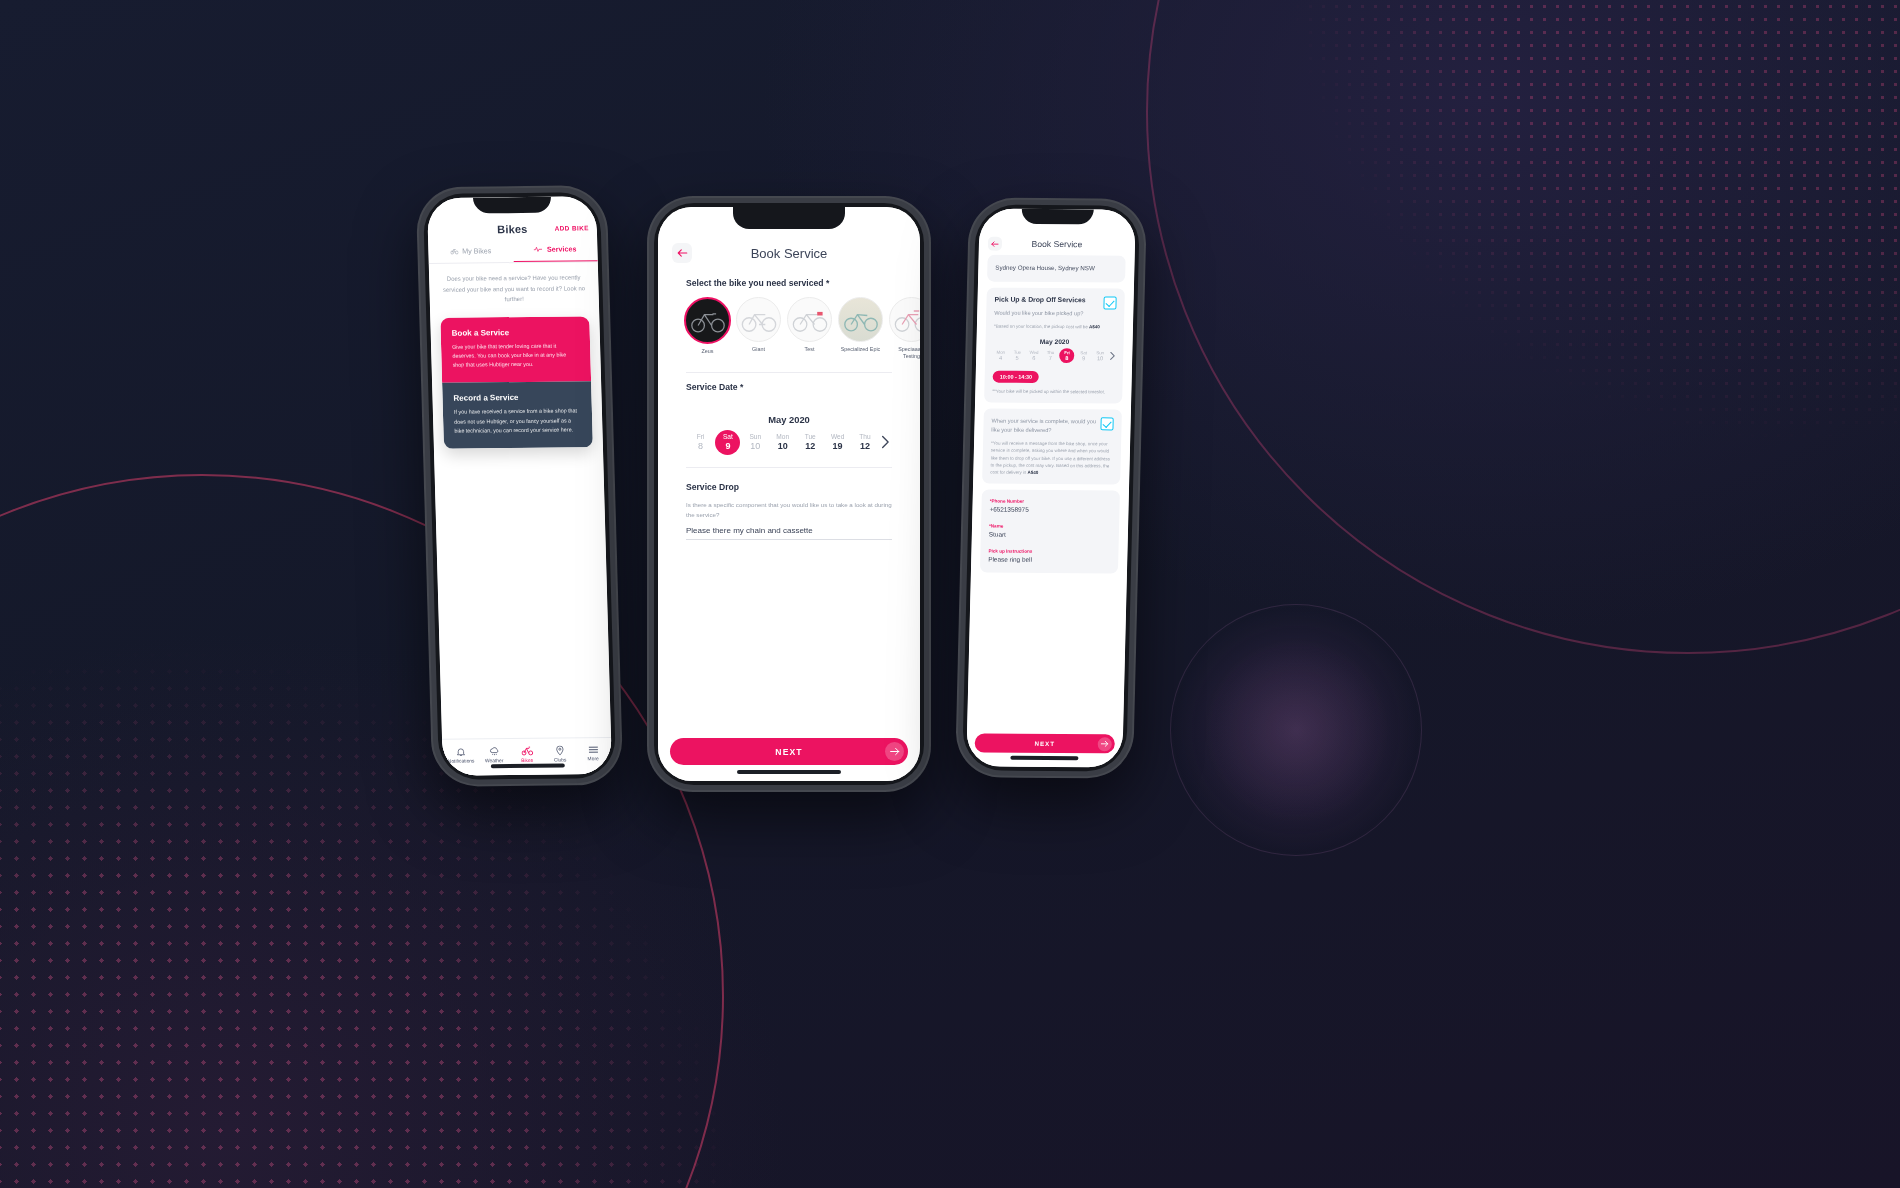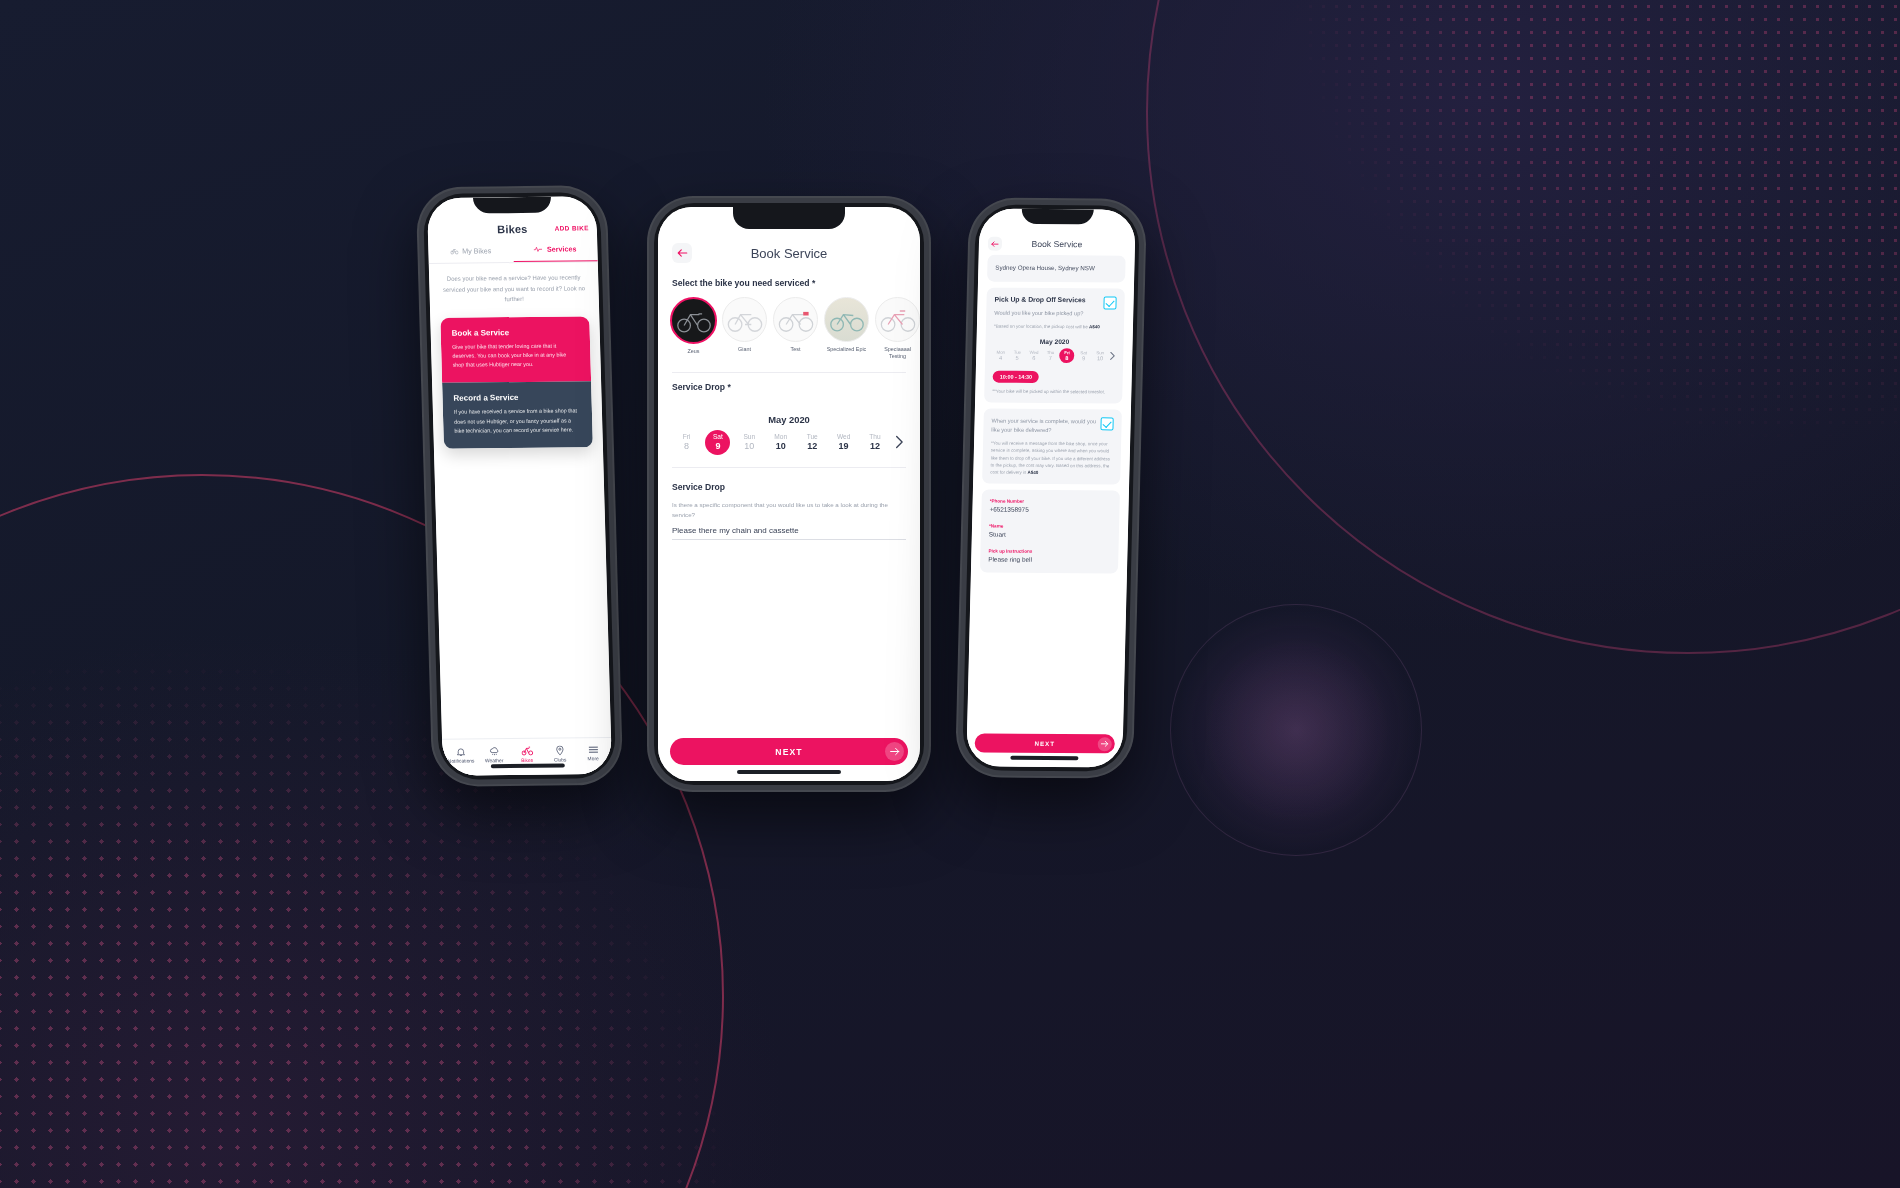--- a/index.html
+++ b/index.html
@@ -92,21 +92,21 @@
   .p1-nav{margin-top:auto;border-top:1px solid #eceef2;display:flex;padding:7px 2px 12px;background:#fff;}
   .p1-navitem{flex:1;display:flex;flex-direction:column;align-items:center;gap:2px;}
   .p1-navlabel{font-size:4.9px;color:#49516a;}
   .p1-navitem.on .p1-navlabel{color:#ef1164;}
 
   
   .p2{position:absolute;inset:0;display:flex;flex-direction:column;background:#fff;}
   .p2-head{padding:30px 14px 0;display:flex;align-items:center;position:relative;height:32px;}
   .p2-back{width:20px;height:20px;border-radius:6px;background:#f4f5f7;display:flex;align-items:center;justify-content:center;}
   .p2-title{position:absolute;left:0;right:0;text-align:center;font-size:13px;color:#3c4458;font-weight:400;}
-  .p2-body{padding:0 14px;flex:1;display:flex;flex-direction:column;overflow:hidden;}
+  .p2-body{padding:0 28px;flex:1;display:flex;flex-direction:column;overflow:hidden;}
   .p2-label{font-size:8.6px;font-weight:700;color:#2b3347;margin:9px 0 9px;}
   .bikes{display:flex;gap:8px;}
   .bikecol{width:43px;display:flex;flex-direction:column;align-items:center;gap:4px;flex:none;}
   .bikecircle{width:43px;height:43px;border-radius:50%;background:#fafafa;border:1px solid #ececec;
     display:flex;align-items:center;justify-content:center;overflow:hidden;}
   .bikecircle.sel{background:#17181a;border:2px solid #ef1164;}
   .bikename{font-size:5.4px;color:#5b6374;text-align:center;line-height:1.35;}
   .p2-sep{height:1px;background:#ececf1;margin:11px 0 0;}
   .month{font-size:9.4px;font-weight:700;color:#2b3347;text-align:center;margin:13px 0 5px;}
   .days{display:flex;align-items:center;justify-content:space-between;padding:0 2px;}
@@ -326,21 +326,21 @@
               <svg width="36" height="26" viewBox="0 0 40 28" fill="none" stroke="#cfd2d6" stroke-width="1.4">
                 <circle cx="9" cy="19" r="7.5"></circle>
                   <circle cx="31" cy="19" r="7.5"></circle>
                 <path d="M9 19 L16 8 L27 8 M16 8 L25 19 M22 4 h6" stroke="#e8a0b4"></path>
               </svg>
             </div>
             <div class="bikename">Speciaaaal Testing</div>
           </div>
         </div>
         <div class="p2-sep"></div>
-        <div class="p2-label">Service Drop *</div>
+        <div class="p2-label">Service Date *</div>
         <div class="month">May 2020</div>
         <div class="days">
           <div class="day dim">
             <div class="dn">Fri</div>
             <div class="dd">8</div>
           </div>
           <div class="day sel">
             <div class="dn">Sat</div>
             <div class="dd">9</div>
           </div>

